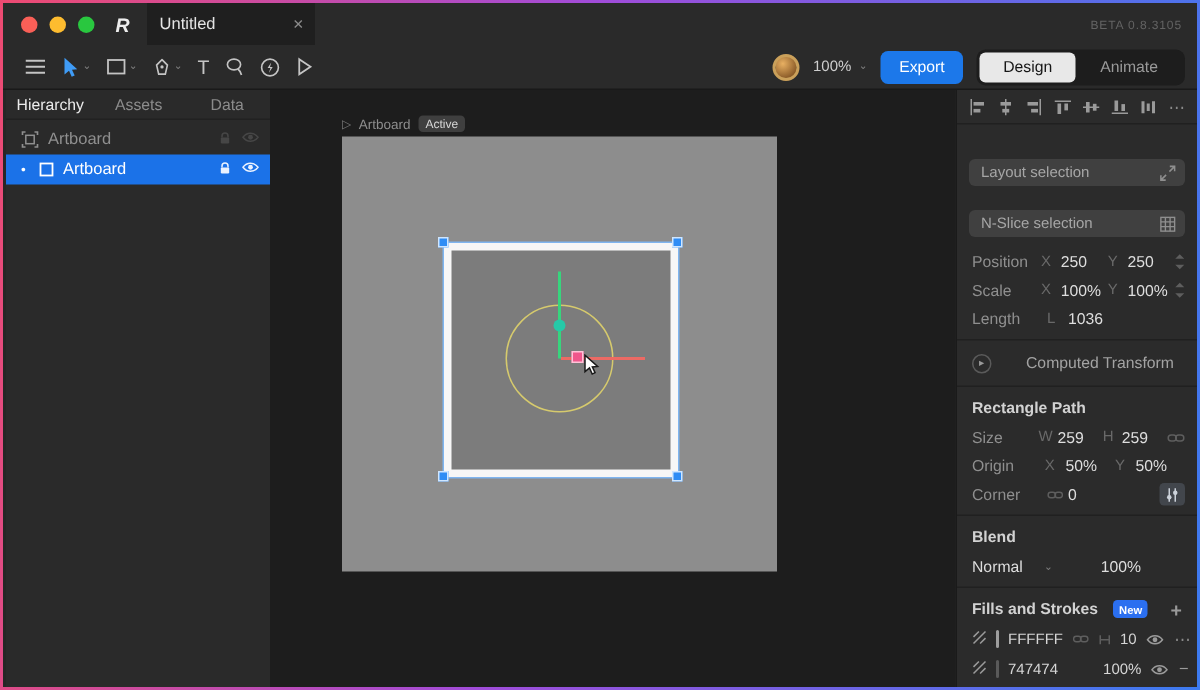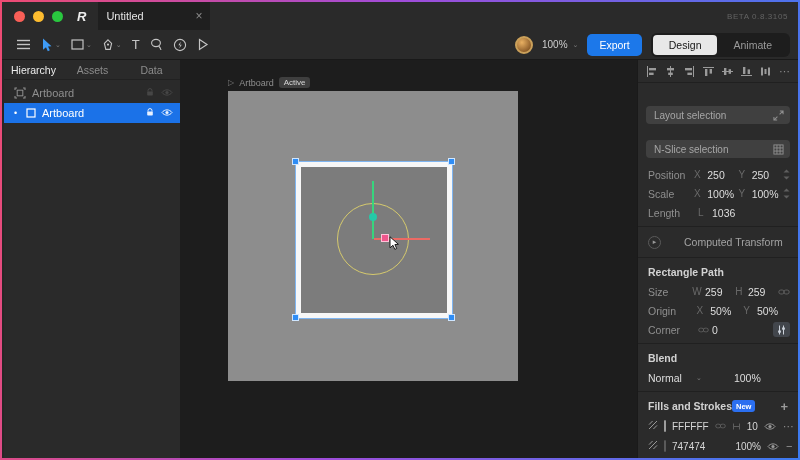--- a/index.html
+++ b/index.html
@@ -91,21 +91,21 @@
   .hr { border-top:1px solid #202020; margin:4px 0; }
   .computed { height:22px; display:flex; align-items:center; gap:23px; padding:0 10px; color:#a3a3a3; }
   .circle-chev { width:13px; height:13px; border:1px solid #5a5a5a; border-radius:50%; display:flex;
                  align-items:center; justify-content:center; font-size:7px; color:#9a9a9a; }
   .sec-header { height:20px; display:flex; align-items:center; padding:0 10px; color:#d2d2d2;font-weight:bold; }
   .linkicon { color:#5e5e5e; display:flex; }
   .corner-btn { margin-left:auto; width:17px; height:15px; background:#42464c; border-radius:3px;
                 display:flex; align-items:center; justify-content:center; color:#ccd2da; }
   .chev-sm { font-size:7px; color:#7e7e7e; margin-left:4px; }
   .badge-new { background:#2b6ff0; color:#fff; font-size:7.5px; padding:1.5px 4px; border-radius:3px;
-               margin-left:0; }
+               margin-left:10px; }
   .plus { margin-left:auto; color:#9a9a9a; font-size:13px; line-height:1; }
   .fs-row { height:20px; display:flex; align-items:center; padding:0 8px 0 10px; gap:6px;
             color:#9a9a9a; }
   .swatch { width:12px; height:12px; border-radius:3px; }
   .swatch.white { background:#ffffff; border:1px solid #9d9d9d; }
   .swatch.gray { background:#747474; border:1px solid #5a5a5a; }
   .hex { width:42px; color:#d6d6d6; font-size:10px; }
   .thick-val, .op-val { color:#d6d6d6; font-size:10px; }
   .fs-right { margin-left:auto; display:flex; align-items:center; gap:7px; }
   .minus { color:#9a9a9a; font-size:11px; }

